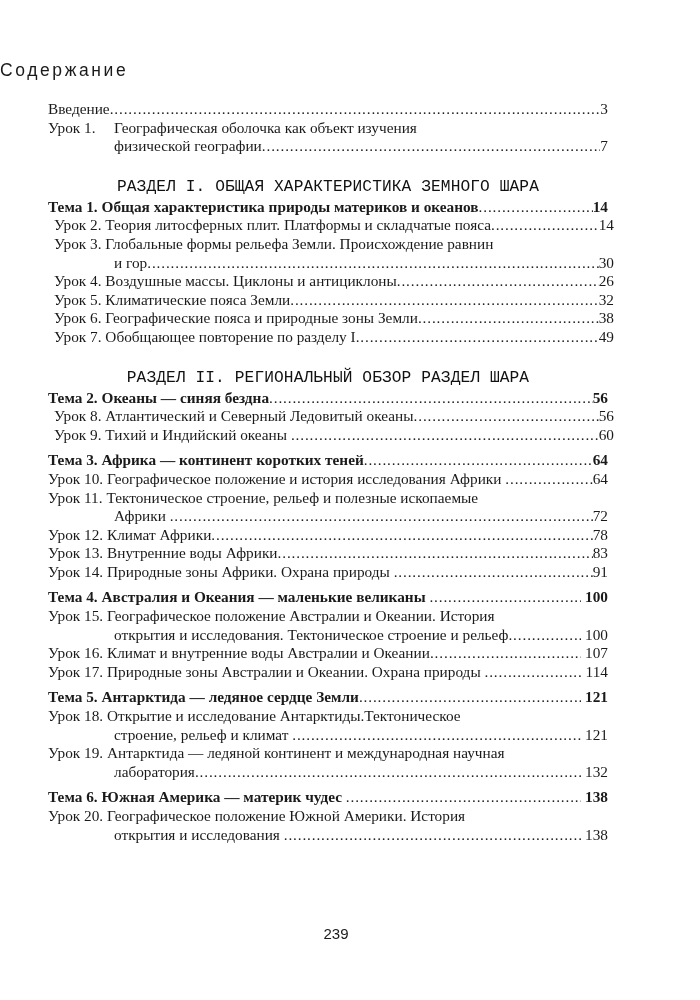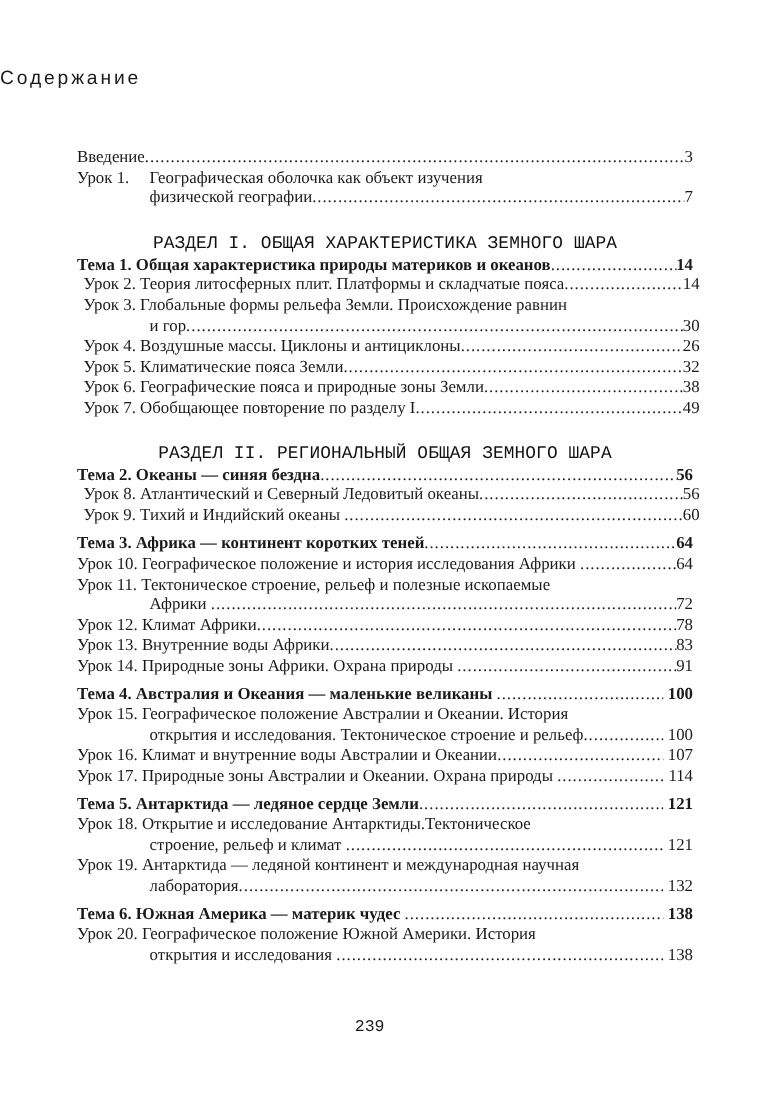--- a/index.html
+++ b/index.html
@@ -33,24 +33,23 @@
     text-align: left;
     font-family: "Liberation Sans", "DejaVu Sans", sans-serif;
     font-size: 17.5px;
     letter-spacing: 2.6px;
     color: #1a1a1a;
   }
 
   
   .toc-body {
     position: absolute;
-    left: 70px;
+    left: 48px;
     top: 100px;
     width: 560px;
-    margin-top: 34px;
   }
 
   
   .entry {
     position: relative;
     font-size: 15.3px;
     line-height: 18.6px;
     color: #1a1a1a;
   }
 
@@ -110,21 +109,21 @@
   .razdel-1 { margin-top: 22px; margin-bottom: 2px; }
   .razdel-2 { margin-top: 22px; margin-bottom: 2px; }
 
   
   .folio {
     position: absolute;
     left: 0;
     top: 925px;
     width: 672px;
     text-align: center;
-    font-family: Liberation Mono, monospace;
+    font-family: Liberation Sans, sans-serif;
     font-size: 15px;
     color: #1a1a1a;
   }
 </style>
 </head>
 <body>
 
 <div class="page">
 
   <div class="toc-title">Содержание</div>
@@ -214,21 +213,21 @@
 
     <div class="entry urok">
       <div class="row">
         <span class="head">Урок 7.</span>
         <span class="head"> Обобщающее повторение по разделу I</span>
         <span class="fill">............................................................................................................................................................................................................................</span>
         <span class="num">49</span>
       </div>
     </div>
 
-    <div class="razdel razdel-2">РАЗДЕЛ II. РЕГИОНАЛЬНЫЙ ОБЩАЯ ЗЕМНОГО ШАРА</div>
+    <div class="razdel razdel-2">РАЗДЕЛ II. РЕГИОНАЛЬНЫЙ ОБЗОР РАЗДЕЛ ШАРА</div>
 
     <div class="entry tema" style="margin-top:0;">
       <div class="row">
         <span class="head">Тема 2.</span>
         <span class="head"> Океаны — синяя бездна</span>
         <span class="fill">............................................................................................................................................................................................................................</span>
         <span class="num">56</span>
       </div>
     </div>
 

